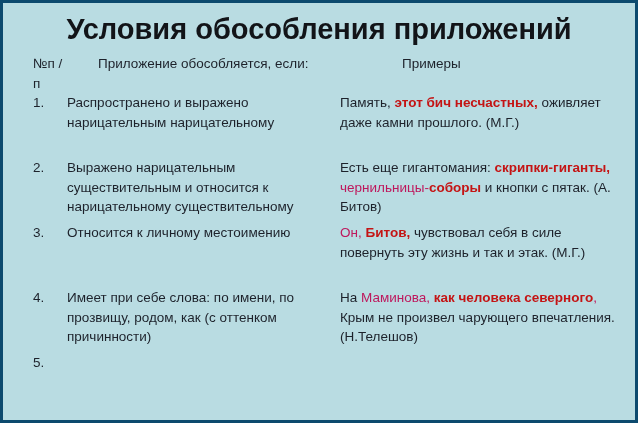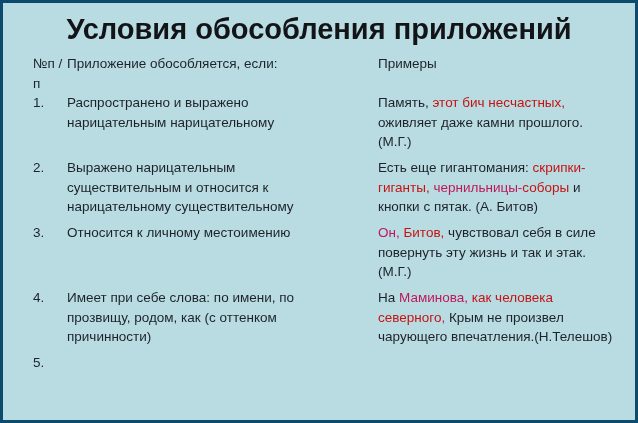--- a/index.html
+++ b/index.html
@@ -30,32 +30,32 @@
     color:#121418;
   }
   .table-wrap{
     padding:0 16px 0 30px;
   }
   .header-grid,.rows-grid{
     display:grid;
     grid-template-columns:34px 273px 1fr;
     column-gap:0;
   }
-  .header-grid{min-height:39px;align-items:start;}
+  .header-grid{min-height:39px;align-items:start;gap:31px;}
   .rows-grid{grid-auto-rows:minmax(65px,auto);}
   .cell{
     font-size:13.5px;
     line-height:1.45;
     padding-right:22px;
   }
   .num{padding-right:4px;}
-  .ex{padding-right:0;margin-left:38px;}
+  .ex{padding-right:0;}
   .seg-n{font-weight:normal;color:var(--ink);}
   .seg-b{font-weight:normal;color:#be185d;}
-  .seg-rb{font-weight:normal;color:var(--red);}
+  .seg-rb{font-weight:bold;color:var(--red);}
 </style>
 </head>
 <body>
 
 <div class="page">
   <h1 class="slide-title">Условия обособления приложений</h1>
 
   <div class="table-wrap">
     <div class="header-grid">
       <div class="cell num">№п /п</div>

